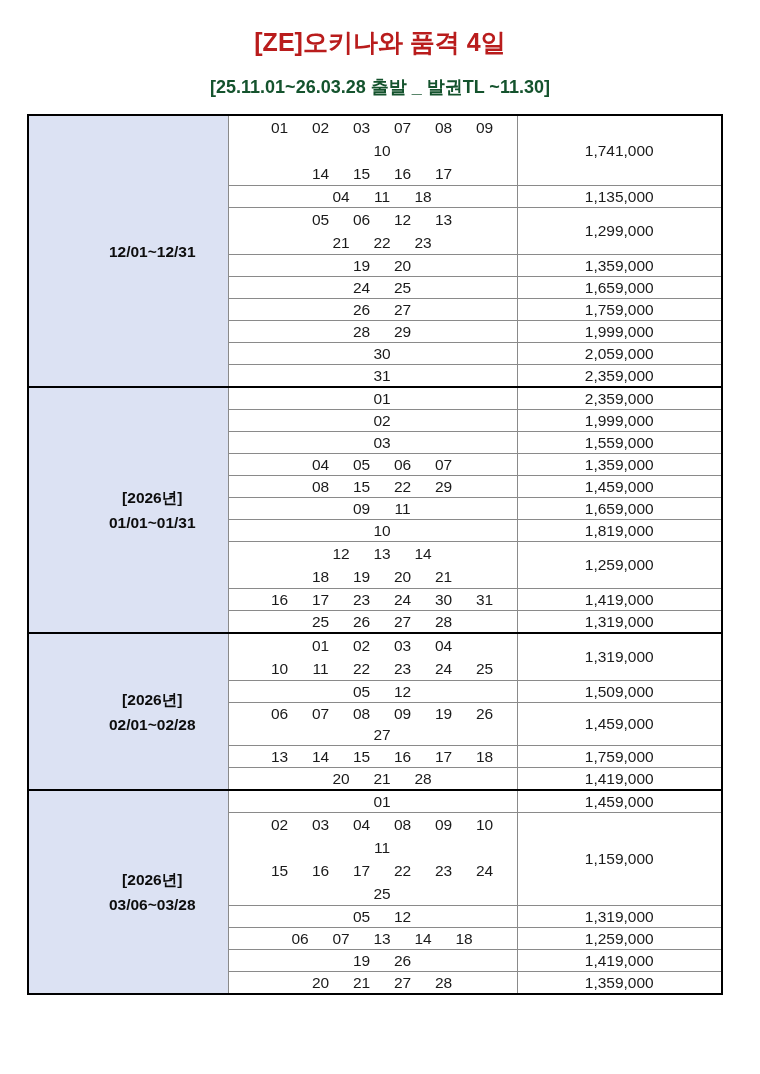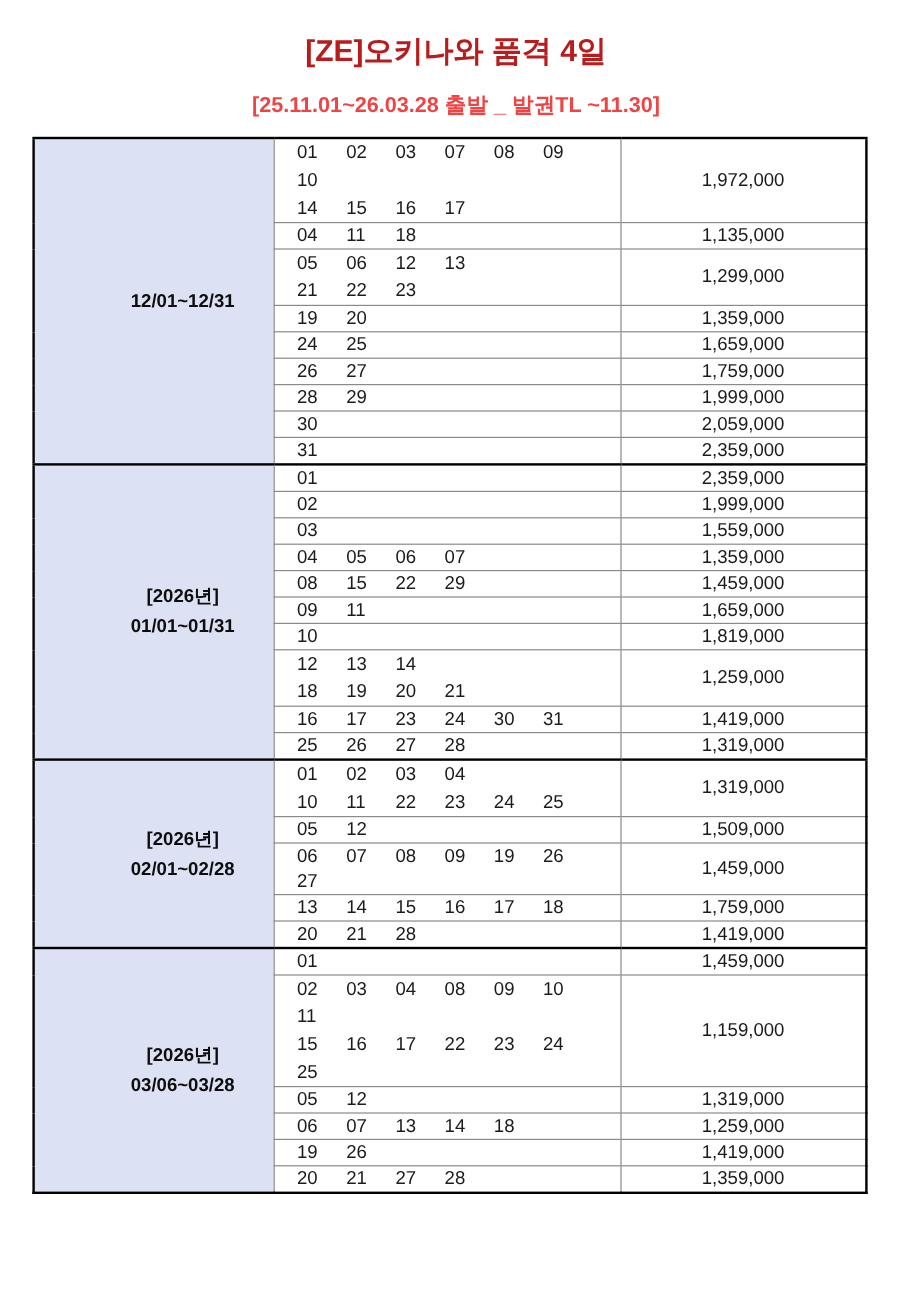--- a/index.html
+++ b/index.html
@@ -17,21 +17,21 @@
   .page-title {
     font-size: 25px;
     font-weight: 700;
     color: #b91c1c;
     letter-spacing: 0px;
   }
   .page-subtitle {
     margin-top: 16px;
     font-size: 18px;
     font-weight: 700;
-    color: #ef4444;
+    color: #14532d;
   }
   table.price-table {
     border-collapse: collapse;
     table-layout: fixed;
     width: 694px;
     margin: 15px 0 0 27px;
     border: 2px solid #000000;
   }
   col.c-label { width: 200px; }
   col.c-days  { width: 289px; }
@@ -44,21 +44,21 @@
   }
   tr.group-start td { border-top: 2px solid #000000; }
   td.label-cell {
     background: #dce2f3;
     text-align: center;
     font-weight: 700;
     color: #0d0d0d;
     line-height: 25px;
     padding-left: 48px;
   }
-  td.days-cell { padding-left: 19px; }
+  td.days-cell { padding-left: 19px; text-align: center; }
   tr.single td.days-cell .day-line { line-height: 21px; }
   tr.tall   td.days-cell .day-line { line-height: 23px; }
   tr.single td { height: 21px; }
   tr.tall td   { height: 47px; }
   .day {
     display: inline-block;
     width: 41px;
   }
   td.price-cell {
     text-align: center;
@@ -80,21 +80,21 @@
   </colgroup>
   <tbody>
       <tr class="tall group-start">
         <td class="label-cell" rowspan="9">
           <div>12/01~12/31</div>
         </td>
         <td class="days-cell">
           <div class="day-line"><span class="day">01</span><span class="day">02</span><span class="day">03</span><span class="day">07</span><span class="day">08</span><span class="day">09</span><span class="day">10</span></div>
           <div class="day-line"><span class="day">14</span><span class="day">15</span><span class="day">16</span><span class="day">17</span></div>
         </td>
-        <td class="price-cell">1,972,000</td>
+        <td class="price-cell">1,741,000</td>
       </tr>
       <tr class="single">
         <td class="days-cell">
           <div class="day-line"><span class="day">04</span><span class="day">11</span><span class="day">18</span></div>
         </td>
         <td class="price-cell">1,135,000</td>
       </tr>
       <tr class="tall">
         <td class="days-cell">
           <div class="day-line"><span class="day">05</span><span class="day">06</span><span class="day">12</span><span class="day">13</span></div>

